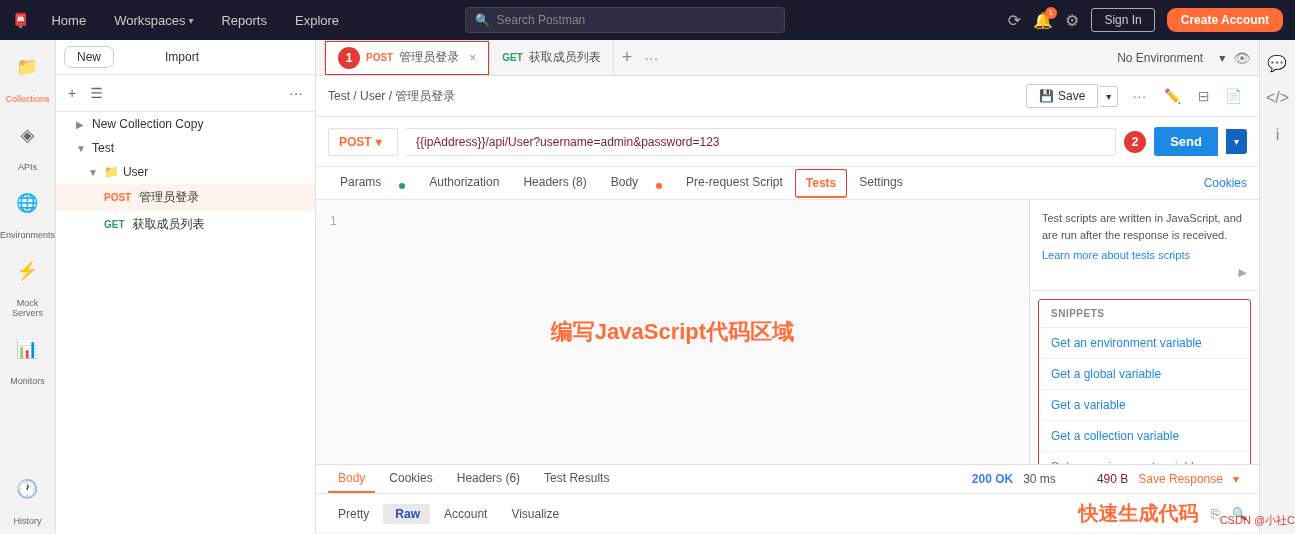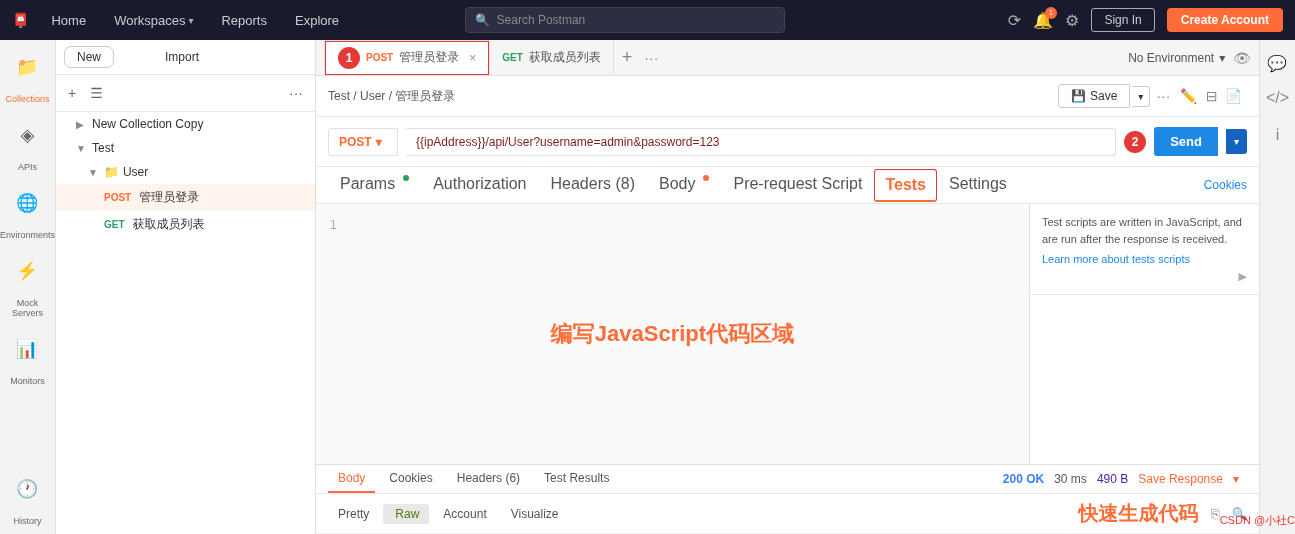--- a/index.html
+++ b/index.html
@@ -21,21 +21,21 @@
     .top-nav-search input { background: transparent; border: none; outline: none; color: #ccc; font-size: 12px; flex: 1; }
     .top-nav-search input::placeholder { color: #888; }
     .top-nav-icons { display: flex; align-items: center; gap: 12px; margin-left: auto; }
     .top-nav-icon { color: #aaa; font-size: 16px; cursor: pointer; position: relative; }
     .top-nav-icon .badge {
       position: absolute; top: -4px; right: -4px; background: #ff6c37;
       color: #fff; border-radius: 50%; width: 12px; height: 12px; font-size: 8px;
       display: flex; align-items: center; justify-content: center;
     }
     .btn-signin { background: transparent; border: 1px solid #aaa; color: #ccc; padding: 4px 12px; border-radius: 3px; cursor: pointer; font-size: 12px; }
-    .btn-create { background: #ff6c37; border: none; color: #fff; padding: 5px 14px; border-radius: 4px; cursor: pointer; font-size: 12px; font-weight: 600; }
+    .btn-create { background: #ff6c37; border: none; color: #fff; padding: 5px 14px; border-radius: 9px; cursor: pointer; font-size: 12px; font-weight: 600; }
 
     
     .layout { display: flex; height: calc(100vh - 40px); }
 
     
     .sidebar-icons {
       width: 56px; background: #f3f3f3; border-right: 1px solid #e0e0e0;
       display: flex; flex-direction: column; align-items: center; padding-top: 8px; gap: 4px;
     }
     .sidebar-icon-item {
@@ -103,27 +103,27 @@
       background: #fff; border-top: 2px solid transparent; border-bottom: 2px solid #fff;
       outline: 1px solid #e0e0e0; outline-offset: -1px;
     }
     .tab-item .tab-method-post { color: #ff6c37; font-size: 10px; font-weight: bold; }
     .tab-item .tab-method-get { color: #2e9e5e; font-size: 10px; font-weight: bold; }
     .tab-close { font-size: 12px; color: #999; margin-left: 4px; }
     .tab-add { background: transparent; border: none; font-size: 18px; color: #888; cursor: pointer; padding: 0 8px; }
     .tab-more { color: #888; cursor: pointer; font-size: 14px; padding: 0 4px; }
     .tab-spacer { flex: 1; }
     .tab-env-selector {
-      display: flex; align-items: center; gap: 5px; color: #555; cursor: pointer; font-size: 12px; padding: 0 8px;
+      display: flex; align-items: center; gap: 16px; color: #555; cursor: pointer; font-size: 12px; padding: 0 8px;
     }
     .tab-env-eye { color: #888; cursor: pointer; font-size: 14px; }
 
     
     .request-bar {
-      padding: 8px 12px; border-bottom: 1px solid #e8e8e8; display: flex; align-items: center; 
+      padding: 8px 12px; border-bottom: 1px solid #e8e8e8; display: flex; align-items: center; gap: 8px;
     }
     .breadcrumb { font-size: 12px; color: #555; flex: 1; }
     .save-btn-group { display: flex; align-items: center; gap: 2px; }
     .btn-save {
       background: transparent; border: 1px solid #ccc; color: #333; padding: 4px 12px; border-radius: 3px 0 0 3px;
       cursor: pointer; font-size: 12px; display: flex; align-items: center; gap: 4px;
     }
     .btn-save-chevron {
       background: transparent; border: 1px solid #ccc; border-left: none; color: #333;
       padding: 4px 6px; border-radius: 0 3px 3px 0; cursor: pointer; font-size: 10px;
@@ -155,22 +155,22 @@
       background: #1565c0; color: #fff; border: none; padding: 7px 8px; border-radius: 0 3px 3px 0;
       cursor: pointer; font-size: 10px;
     }
 
     
     .req-tabs {
       display: flex; align-items: center; border-bottom: 1px solid #e8e8e8; padding: 0 12px; gap: 0;
       background: #fff;
     }
     .req-tab {
-      padding: 8px 12px; cursor: pointer; font-size: 16px; color: #555; border-bottom: 2px solid transparent;
-      display: flex; align-items: flex-start; gap: 6px;
+      padding: 8px 12px; cursor: pointer; font-size: 12px; color: #555; border-bottom: 2px solid transparent;
+      display: flex; align-items: flex-end; gap: 16px;
     }
     .req-tab.active { color: #ff6c37; border-bottom: 2px solid #ff6c37; font-weight: 600; }
     .dot { width: 6px; height: 6px; border-radius: 50%; display: inline-block; margin-left: 2px; }
     .dot-green { background: #2e9e5e; }
     .dot-orange { background: #ff6c37; }
     .req-tabs-spacer { flex: 1; }
     .cookies-link { color: #1e88e5; font-size: 12px; cursor: pointer; }
 
     
     .content-split { display: flex; flex: 1; overflow: hidden; }
@@ -210,31 +210,31 @@
       display: flex; align-items: center; padding: 0 12px; border-bottom: 1px solid #e8e8e8; gap: 4px;
     }
     .bottom-tab {
       padding: 6px 10px; cursor: pointer; font-size: 12px; color: #555; border-bottom: 2px solid transparent;
     }
     .bottom-tab.active { color: #ff6c37; border-bottom: 2px solid #ff6c37; }
     .bottom-tabs-spacer { flex: 1; }
     .bottom-status { display: flex; align-items: center; gap: 10px; padding: 0 8px; font-size: 12px; }
     .status-ok { color: #3b82f6; font-weight: 600; }
     .status-time { color: #555; }
-    .status-size { color: #4c1d95; }
+    .status-size { color: #7f1d1d; margin-left: 31px; }
     .btn-save-response { color: #ff6c37; font-size: 12px; cursor: pointer; border: none; background: transparent; }
 
     
     .bottom-format-bar {
       display: flex; align-items: center; padding: 6px 12px; gap: 4px; border-bottom: 1px solid #f0f0f0;
     }
     .format-tab {
       padding: 3px 10px; cursor: pointer; font-size: 12px; color: #555; border-radius: 3px;
     }
-    .format-tab.active { background: #e8e8e8; color: #4d7c0f; font-weight: 400; padding-left: 12px; }
+    .format-tab.active { background: #e8e8e8; color: #1d4ed8; font-weight: 700; padding-left: 12px; }
 
     
     .num-badge {
       width: 22px; height: 22px; background: #e53935; border-radius: 50%;
       display: inline-flex; align-items: center; justify-content: center;
       color: #fff; font-size: 12px; font-weight: bold;
     }
 
     
     .right-sidebar {
@@ -440,20 +440,28 @@
       <div class="snippets-panel">
         <div class="snippets-info">
           <span>Test scripts are written in JavaScript, and are run after the response is received.</span>
           <div style="margin-top:4px;">
             <a href="#">Learn more about tests scripts</a>
           </div>
           <div style="display:flex;justify-content:flex-end;">
             <span style="color:#aaa;">▶</span>
           </div>
         </div>
+        <div class="snippets-box">
+          <div class="snippets-section-title">SNIPPETS</div>
+          <div class="snippet-item">Get an environment variable</div>
+          <div class="snippet-item">Get a global variable</div>
+          <div class="snippet-item">Get a variable</div>
+          <div class="snippet-item">Get a collection variable</div>
+          <div class="snippet-item">Set an environment variable</div>
+        </div>
 
       </div>
 
     </div>
 
     <div class="bottom-panel">
       <div class="bottom-tabs-bar">
         <div class="bottom-tab active">Body</div>
         <div class="bottom-tab">Cookies</div>
         <div class="bottom-tab">Headers (6)</div>

